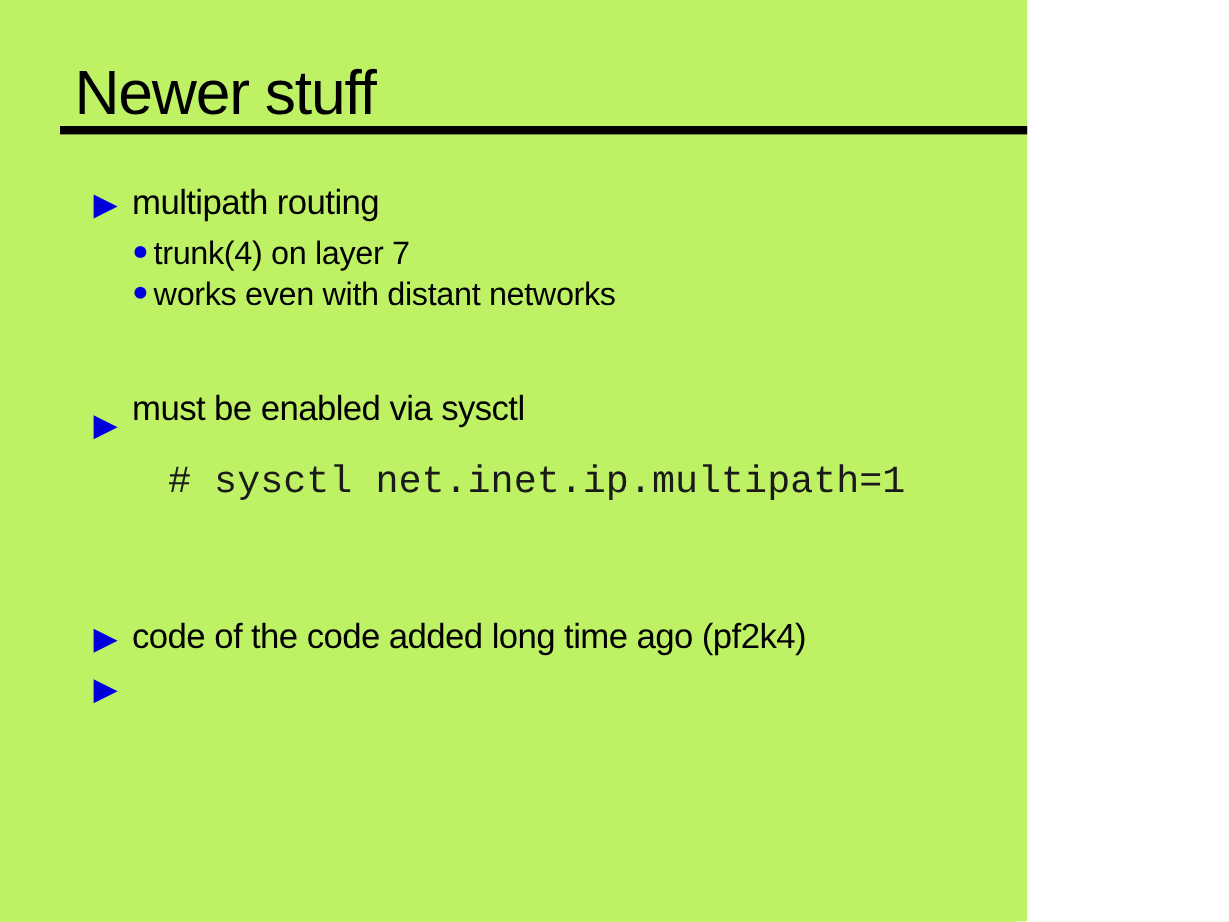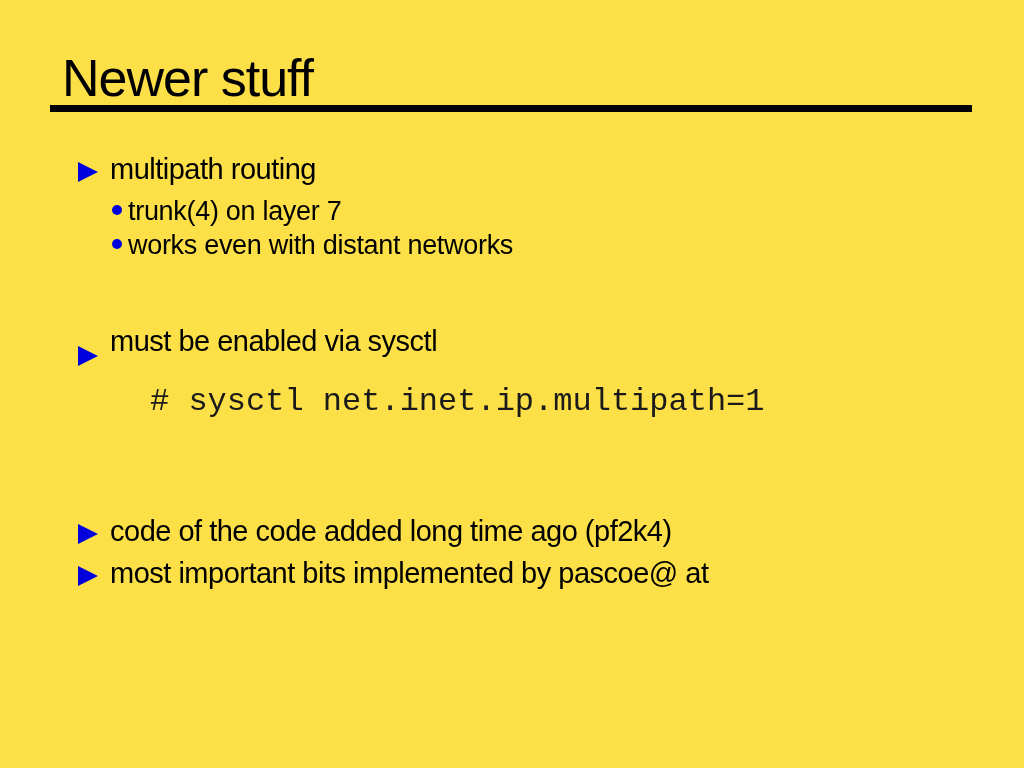--- a/index.html
+++ b/index.html
@@ -2,23 +2,23 @@
 <html><head>
 <meta charset="utf-8">
 <style>
   html, body {
     margin: 0;
     padding: 0;
     background: #ffffff;
   }
   .slide {
     position: relative;
-    width: 1024px;
+    width: 856px;
     height: 768px;
-    background: #fde047;
+    background: #bef264;
     overflow: hidden;
     font-family: "Liberation Sans", sans-serif;
     color: #000000;
   }
 
   
   .title {
     position: absolute;
     left: 62px;
     top: 52px;
@@ -77,21 +77,21 @@
     top: 11px;
     width: 10px;
     height: 10px;
     border-radius: 50%;
     background: #0000dd;
   }
 
   
   .code-line {
     position: absolute;
-    left: 150px;
+    left: 140px;
     top: 382px;
     font-family: "Liberation Mono", monospace;
     font-size: 32px;
     line-height: 40px;
     color: #1a1a1a;
     white-space: pre;
   }
 
   
   .line-block span {
@@ -125,16 +125,15 @@
 
   <div class="tri" style="top:346px"></div>
   <div class="bullet-row" style="top:322px">must be enabled via sysctl</div>
   <div class="code-line"># sysctl net.inet.ip.multipath=1</div>
 
   <div class="tri" style="top:524px"></div>
   <div class="bullet-row" style="top:512px">code of the code added long time ago (pf2k4)</div>
 
   <div class="tri" style="top:566px"></div>
   <div class="bullet-row line-block" style="top:554px">
-    <span>most important bits implemented by pascoe@ at</span>
   </div>
 
 </div>
 
 </body></html>

